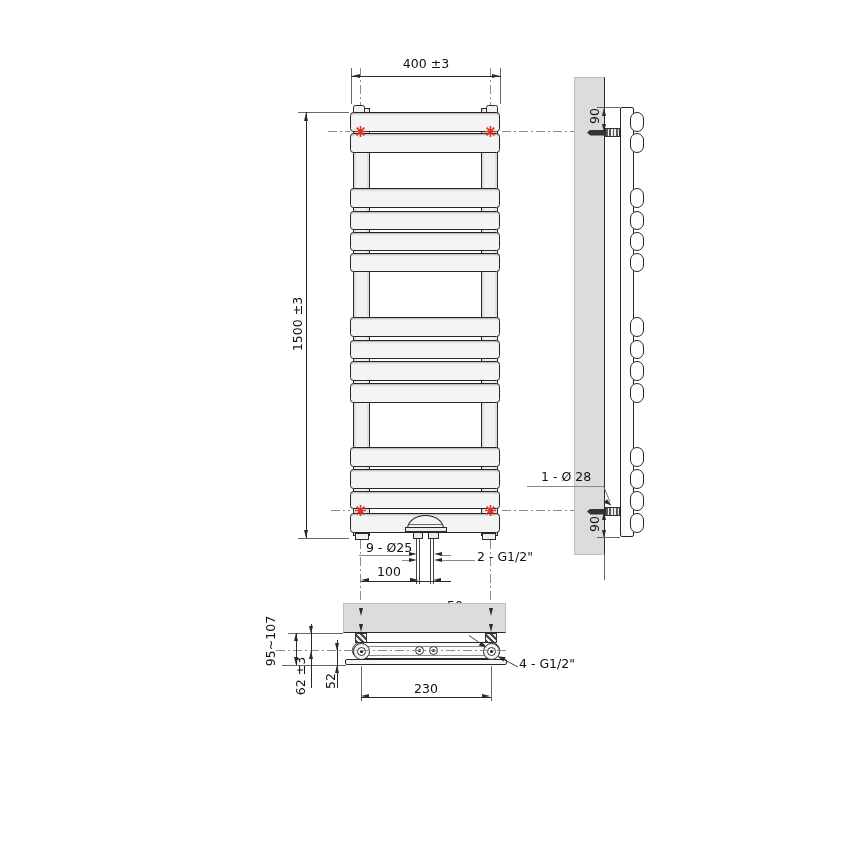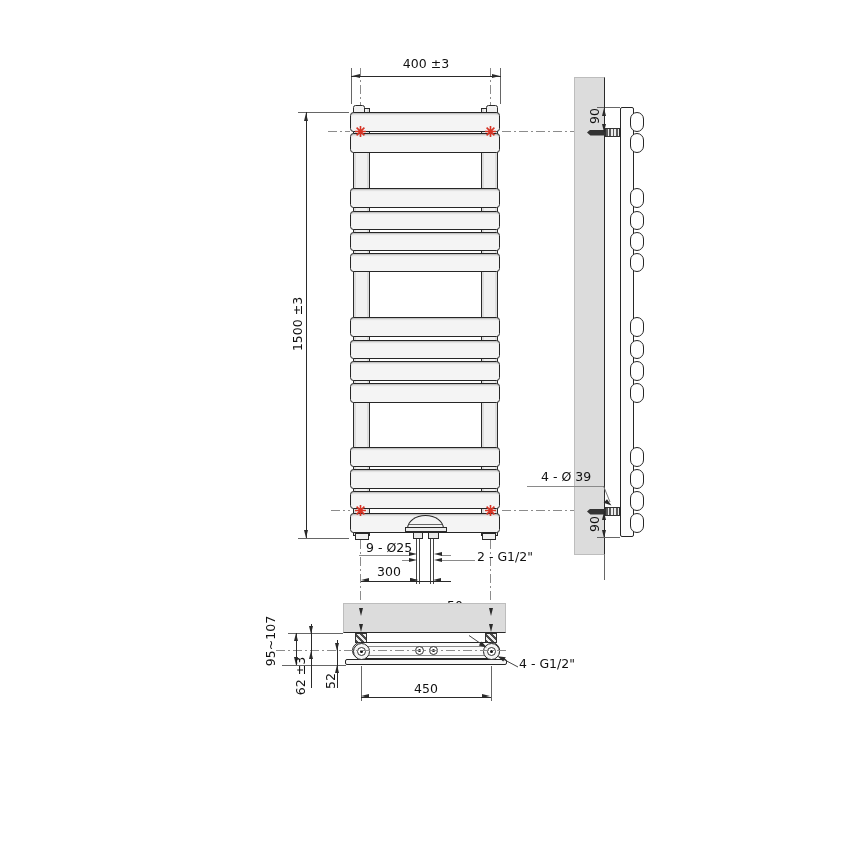--- a/index.html
+++ b/index.html
@@ -115,21 +115,21 @@
 
     <div class="htext-l" style="left:477px;top:549px;">2 - G1/2"</div>
     <div class="ln h lt" style="left:441px;top:560px;width:34px;"></div>
     <div class="arr arr-l" style="left:433.5px;top:557.5px;"></div>
     <div class="ln h lt" style="left:402px;top:560px;width:8px;"></div>
     <div class="arr arr-r" style="left:409px;top:557.5px;"></div>
 
     <div class="ln h" style="left:360.5px;top:580.5px;width:90px;"></div>
     <div class="arr arr-l" style="left:361px;top:578px;"></div>
     <div class="arr arr-r" style="left:409.5px;top:578px;"></div>
-    <div class="htext" style="left:389px;top:571px;">300</div>
+    <div class="htext" style="left:389px;top:571px;">100</div>
     <div class="arr arr-r" style="left:410px;top:578px;"></div>
     <div class="arr arr-l" style="left:432.5px;top:578px;"></div>
     <div class="htext" style="left:455px;top:605px;">50</div>
   </div>
 
   <div>
     <div class="wall" style="left:574px;top:77px;width:31px;height:478px;border-right:1.5px solid #2a2a2a;"></div>
     <div class="ln v thin" style="left:604px;top:555px;height:25px;"></div>
     <div style="position:absolute;left:620px;top:107px;width:14px;height:430px;background:#fcfcfc;border:1.3px solid #262626;border-radius:2px;box-sizing:border-box;"></div>
 
@@ -161,21 +161,21 @@
     <div class="arr arr-u" style="left:601.5px;top:107.5px;"></div>
     <div class="arr arr-d" style="left:601.5px;top:124px;"></div>
     <div class="vtext" style="left:594px;top:116px;">90</div>
 
     <div class="ln v" style="left:603.5px;top:511px;height:26.5px;"></div>
     <div class="arr arr-u" style="left:601.5px;top:511.5px;"></div>
     <div class="arr arr-d" style="left:601.5px;top:529.5px;"></div>
     <div class="ln h thin" style="left:597px;top:537px;width:23px;"></div>
     <div class="vtext" style="left:594px;top:524px;">90</div>
 
-    <div class="htext-l" style="left:541px;top:469px;">4 - Ø 39</div>
+    <div class="htext-l" style="left:541px;top:469px;">1 - Ø 28</div>
     <div class="ln h lt" style="left:527px;top:485.5px;width:77px;"></div>
   </div>
 
   <div>
     <div class="wall" style="left:343px;top:603px;width:163px;height:30px;border-bottom:1.5px solid #2a2a2a;"></div>
 
     <div class="arr arr-d" style="left:358.5px;top:608px;"></div>
     <div class="arr arr-d" style="left:358.5px;top:624px;"></div>
     <div class="arr arr-d" style="left:488.5px;top:608px;"></div>
     <div class="arr arr-d" style="left:488.5px;top:624px;"></div>
@@ -222,21 +222,21 @@
     <div class="ln v" style="left:336.5px;top:640px;height:48px;"></div>
     <div class="arr arr-d" style="left:334.5px;top:643px;"></div>
     <div class="arr arr-u" style="left:334.5px;top:664.5px;"></div>
     <div class="vtext" style="left:330px;top:681px;">52</div>
 
     <div class="ln v thin" style="left:360.5px;top:666px;height:35px;"></div>
     <div class="ln v thin" style="left:490.5px;top:666px;height:35px;"></div>
     <div class="ln h" style="left:360.5px;top:696.5px;width:130px;"></div>
     <div class="arr arr-l" style="left:361px;top:694px;"></div>
     <div class="arr arr-r" style="left:482px;top:694px;"></div>
-    <div class="htext" style="left:426px;top:688px;">450</div>
+    <div class="htext" style="left:426px;top:688px;">230</div>
 
     <div class="htext-l" style="left:519px;top:656px;">4 - G1/2"</div>
   </div>
 
   <svg class="ovl" width="851" height="852" viewBox="0 0 851 852">
     <g stroke="#d63425" stroke-width="1.6">
       <path d="M355 131.5H366M360.5 126V137M356.6 127.6l7.8 7.8M364.4 127.6l-7.8 7.8"></path>
       <path d="M485 131.5H496M490.5 126V137M486.6 127.6l7.8 7.8M494.4 127.6l-7.8 7.8"></path>
       <path d="M355 510.5H366M360.5 505V516M356.6 506.6l7.8 7.8M364.4 506.6l-7.8 7.8"></path>
       <path d="M485 510.5H496M490.5 505V516M486.6 506.6l7.8 7.8M494.4 506.6l-7.8 7.8"></path>

